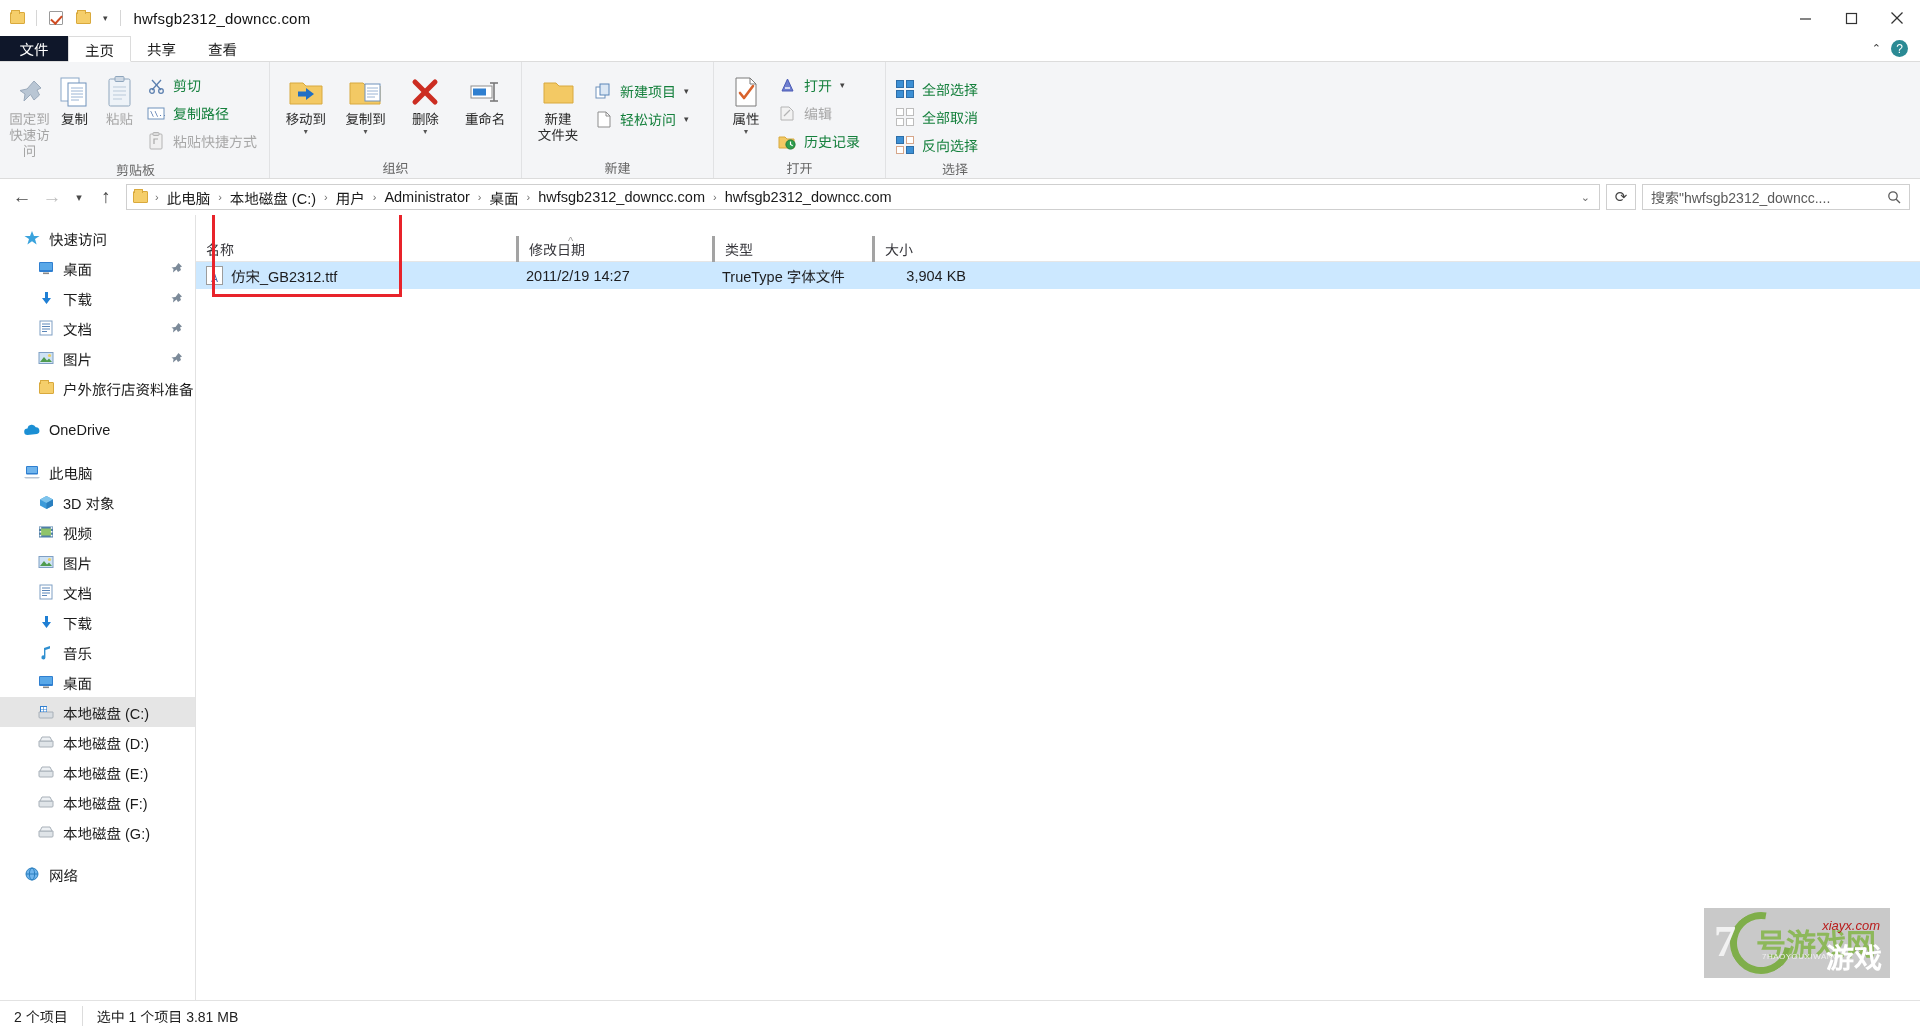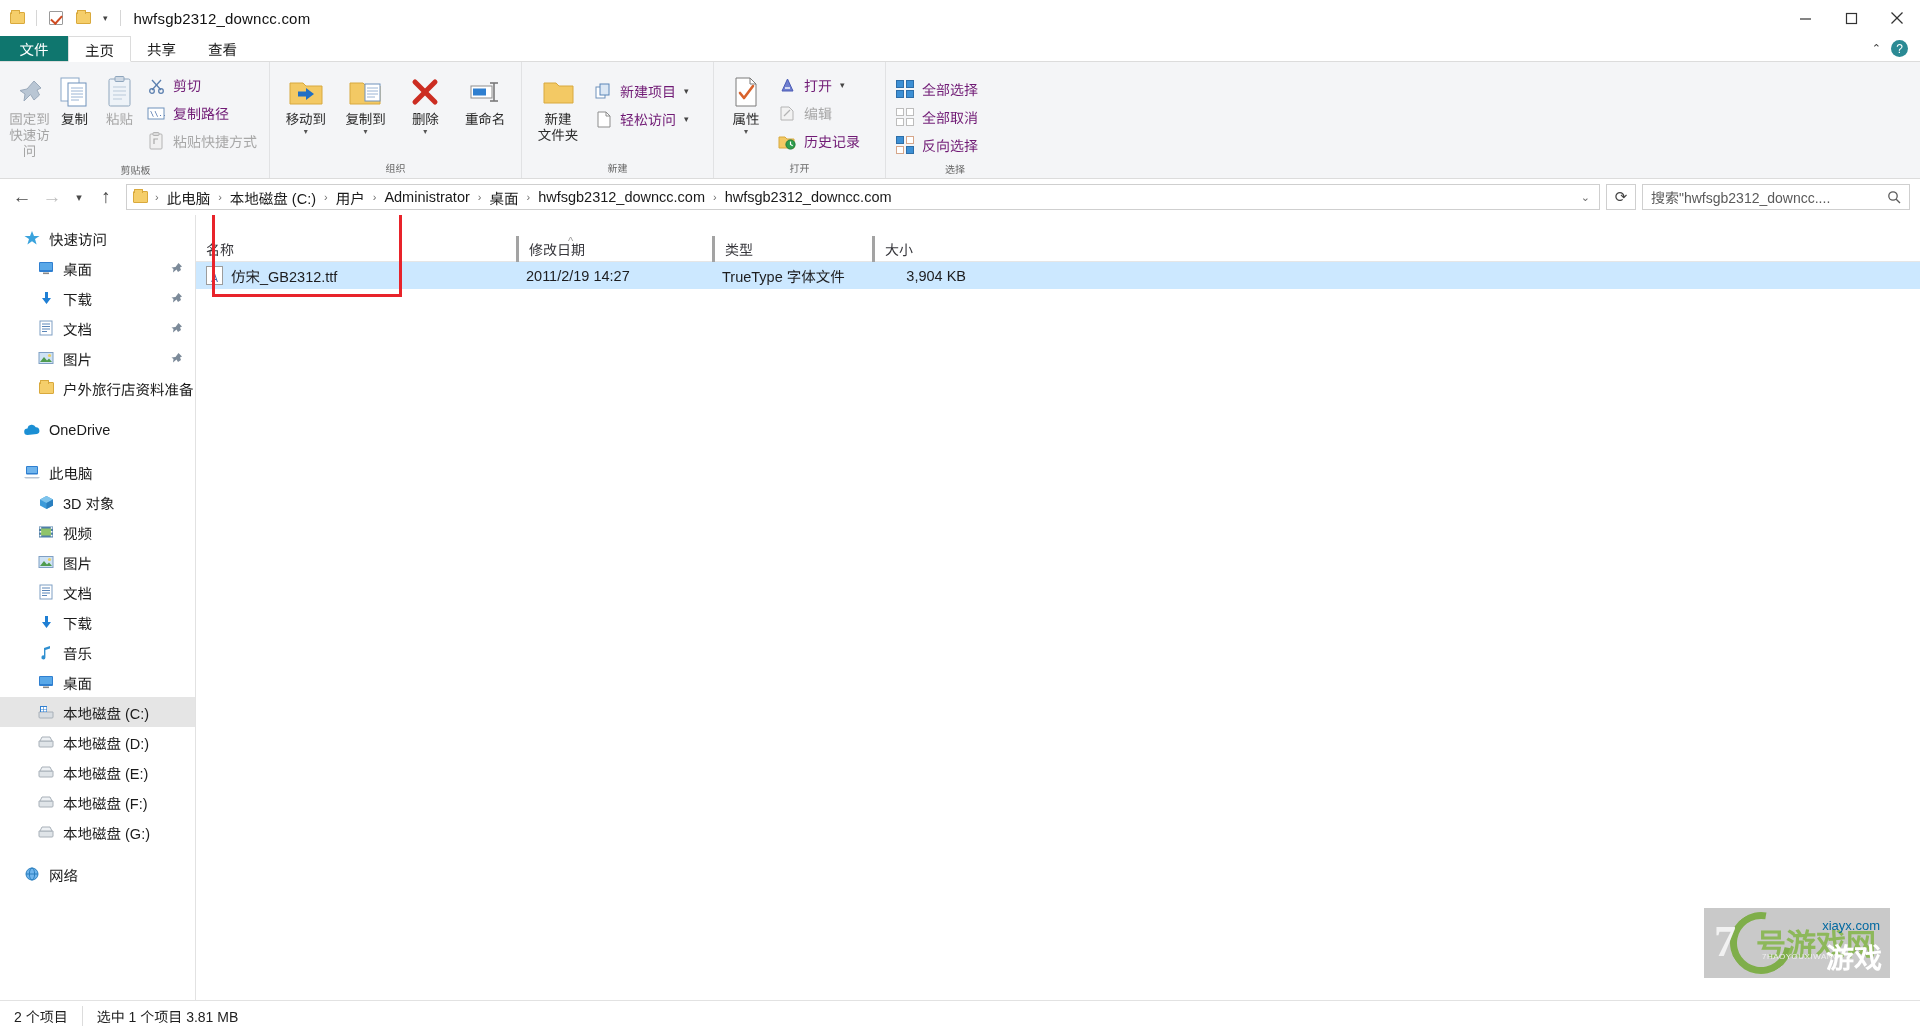--- a/index.html
+++ b/index.html
@@ -49,53 +49,53 @@
 
   
   .tabstrip {
     height: 26px; flex: 0 0 26px; display: flex; align-items: stretch;
     background: #ffffff; position: relative; border-bottom: 1px solid #dcdcdc;
   }
   .tab {
     display: flex; align-items: center; justify-content: center;
     font-size: 14.5px; color: #1a1a1a; padding: 0 16px; min-width: 58px;
   }
-  .tab.file { background: #0f766e; color: #ffffff; min-width: 68px; }
+  .tab.file { background: #0f172a; color: #ffffff; min-width: 68px; }
   .tab.active { background: #ffffff; border: 1px solid #dcdcdc; border-bottom: 1px solid #ffffff;
                 position: relative; z-index: 3; margin-bottom: -1px; }
   .ribbon-right { margin-left: auto; display: flex; align-items: center; gap: 10px; padding-right: 12px; }
   .ctrl-caret { color: #3a3a3a; font-size: 11px; }
   .help-circle {
     width: 17px; height: 17px; border-radius: 50%; background: #2b8a94; color: #fff;
     font-size: 12px; display: flex; align-items: center; justify-content: center;
   }
 
   
   .ribbon {
     height: 117px; flex: 0 0 117px; background: #f4f5f7;
     border-bottom: 1px solid #dcdcdc; display: flex; align-items: stretch;
     padding-left: 2px;
   }
   .rgroup { display: flex; flex-direction: column; border-right: 1px solid #e1e2e4; }
   .rgroup-body { flex: 1; display: flex; align-items: flex-start; padding: 6px 6px 0 6px; gap: 2px; }
   .rgroup-label {
     height: 22px; display: flex; align-items: center; justify-content: center;
-    font-size: 10px; color: #666; }
+    font-size: 13px; color: #666; }
   .bigbtn {
     width: 66px; display: flex; flex-direction: column; align-items: center;
     padding-top: 4px; text-align: center;
   }
   .bigbtn .ic { height: 40px; display: flex; align-items: center; justify-content: center; }
   .bigbtn .lb { font-size: 13.5px; color: #2b2b2b; line-height: 16px; }
   .bigbtn.disabled .lb { color: #a6a6a6; }
   .bigbtn .sub-caret { font-size: 8px; color: #555; line-height: 7px; }
   .smallcol { display: flex; flex-direction: column; padding-top: 4px; gap: 2px; }
   .smallbtn { display: flex; align-items: center; gap: 6px; height: 26px; padding: 0 6px 0 2px; }
   .smallbtn .ic { width: 22px; display: flex; align-items: center; justify-content: center; }
-  .smallbtn .lb { font-size: 14px; color: #701a75; white-space: nowrap; }
+  .smallbtn .lb { font-size: 14px; color: #15803d; white-space: nowrap; }
   .smallbtn.disabled .lb { color: #a8a8a8; }
   .smallbtn .caret { font-size: 9px; color: #444; margin-left: 2px; }
   .sq4 { display: grid; grid-template-columns: 8px 8px; grid-template-rows: 8px 8px; gap: 2px; }
   .sq4 i { display: block; background: #3c8fd4; border: 1px solid #2d6ea8; }
   .sq4.empty i { background: #ffffff; border-color: #bdbdbd; }
   .sq4.inv i:nth-child(1), .sq4.inv i:nth-child(4) { background: #3c8fd4; border-color: #2d6ea8; }
   .sq4.inv i:nth-child(2), .sq4.inv i:nth-child(3) { background: #ffffff; border-color: #d6a68a; }
 
   
   .addrbar {
@@ -192,21 +192,21 @@
     position: absolute; left: 10px; top: 8px; font-size: 44px; color: #f2f2f2;
     font-weight: bold; font-family: "Liberation Serif", serif;
   }
   .wm-game .cn {
     position: absolute; left: 52px; top: 12px; font-size: 30px; color: #8db85a; font-weight: bold;
   }
   .wm-game .cn2 {
     position: absolute; right: 8px; bottom: 2px; font-size: 28px; color: #ffffff; font-weight: bold; margin-top: 12px;
   }
   .wm-game .dom {
-    position: absolute; right: 10px; top: 10px; font-size: 13px; color: #0369a1;
+    position: absolute; right: 10px; top: 10px; font-size: 13px; color: #b91c1c; font-style: italic;
   }
   .wm-game .py {
     position: absolute; left: 58px; top: 44px; font-size: 8px; color: #efefef; letter-spacing: .5px;
   }
 
   
   .statusbar {
     height: 30px; flex: 0 0 30px; border-top: 1px solid #e2e2e2; background: #ffffff;
     display: flex; align-items: center; padding-left: 14px; gap: 0;
   }

